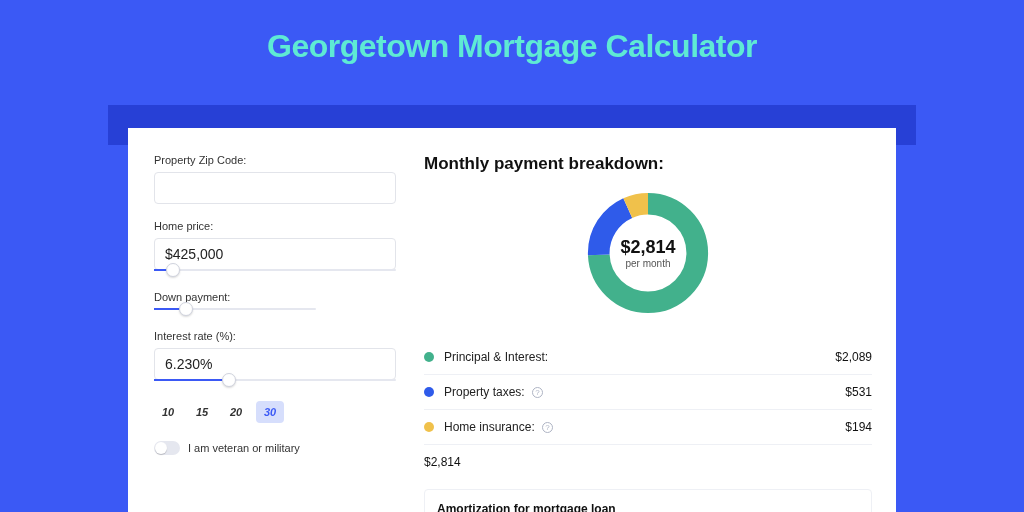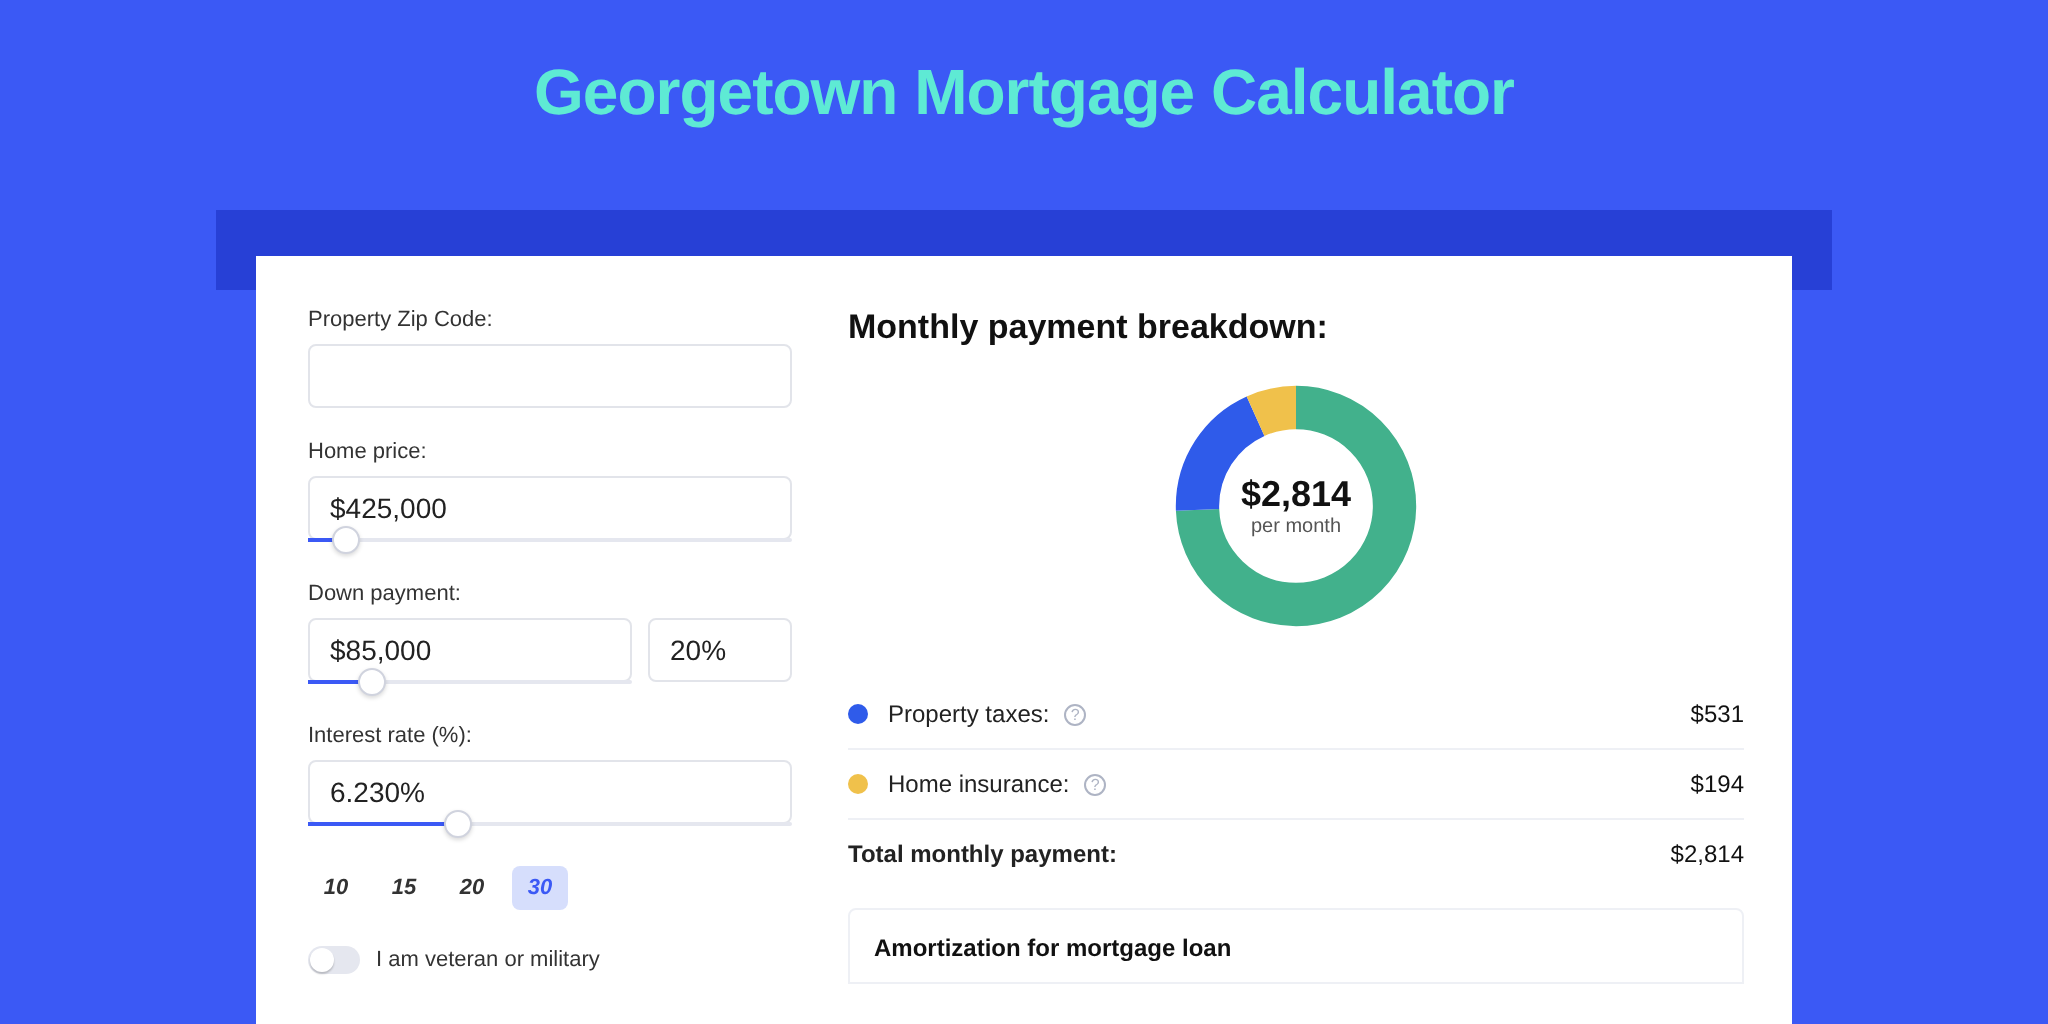--- a/index.html
+++ b/index.html
@@ -239,24 +239,20 @@
         <div class="field-label">Home price:</div>
         <input class="text-input" value="$425,000" style="">
         <div class="slider-track">
           <div class="slider-fill" id="hp-fill" style="width: 8%;"></div>
           <div class="slider-thumb" id="hp-thumb" style="left: 8%;"></div>
         </div>
       </div>
 
       <div class="field with-slider">
         <div class="field-label">Down payment:</div>
-        <div class="row-2">
-          <input class="text-input" value="$85,000" style="">
-          <input class="text-input" value="20%" style="">
-        </div>
         <div class="slider-track" style="width: calc(100% - 80px);">
           <div class="slider-fill" id="dp-fill" style="width: 20%;"></div>
           <div class="slider-thumb" id="dp-thumb" style="left: 20%;"></div>
         </div>
       </div>
 
       <div class="field with-slider">
         <div class="field-label">Interest rate (%):</div>
         <input class="text-input" value="6.230%" style="">
         <div class="slider-track">
@@ -295,33 +291,37 @@
             </svg>
           <div class="donut-center">
             <div class="donut-amount">$2,814</div>
             <div class="donut-sub">per month</div>
           </div>
         </div>
       </div>
 
       <div id="lines">
           <div class="line">
+            <span class="dot green"></span>
+            <span class="line-label">Principal &amp; Interest:</span>
+            <span class="line-val">$2,089</span>
+          </div>
+          <div class="line">
             <span class="dot blue"></span>
             <span class="line-label">Property taxes: <span class="info-icon">?</span></span>
             <span class="line-val">$531</span>
           </div>
           <div class="line">
             <span class="dot yellow"></span>
             <span class="line-label">Home insurance: <span class="info-icon">?</span></span>
             <span class="line-val">$194</span>
           </div>
         </div>
 
       <div class="total-line">
-        <span class="line-label">Total monthly payment:</span>
         <span class="line-val">$2,814</span>
       </div>
 
       <div class="amort-card">
         <div class="amort-title">Amortization for mortgage loan</div>
 
       </div>
     </div>
 
   </div>

